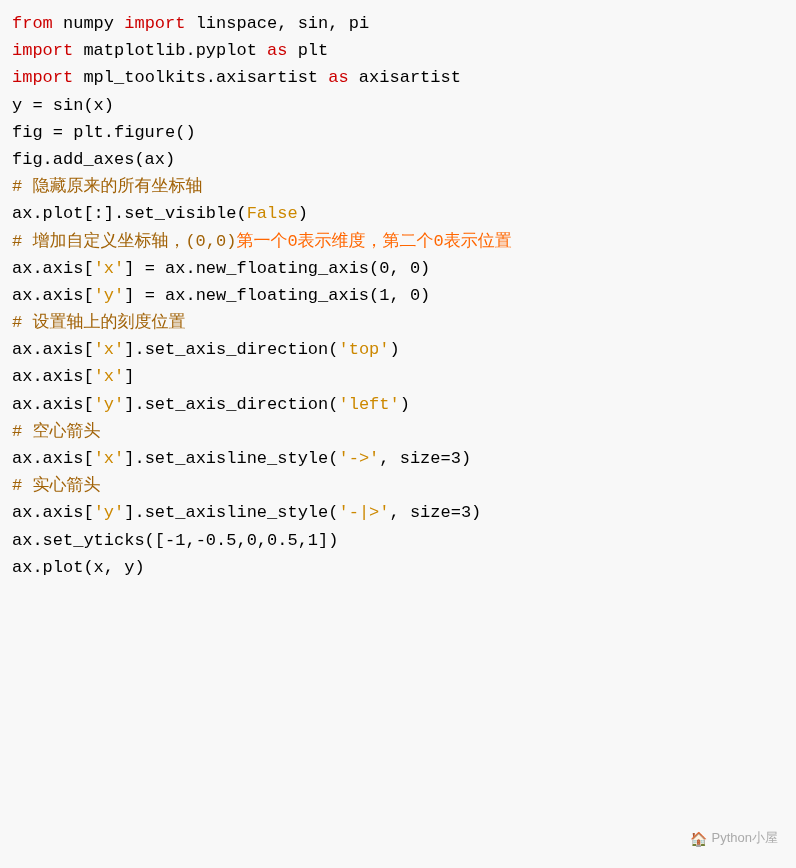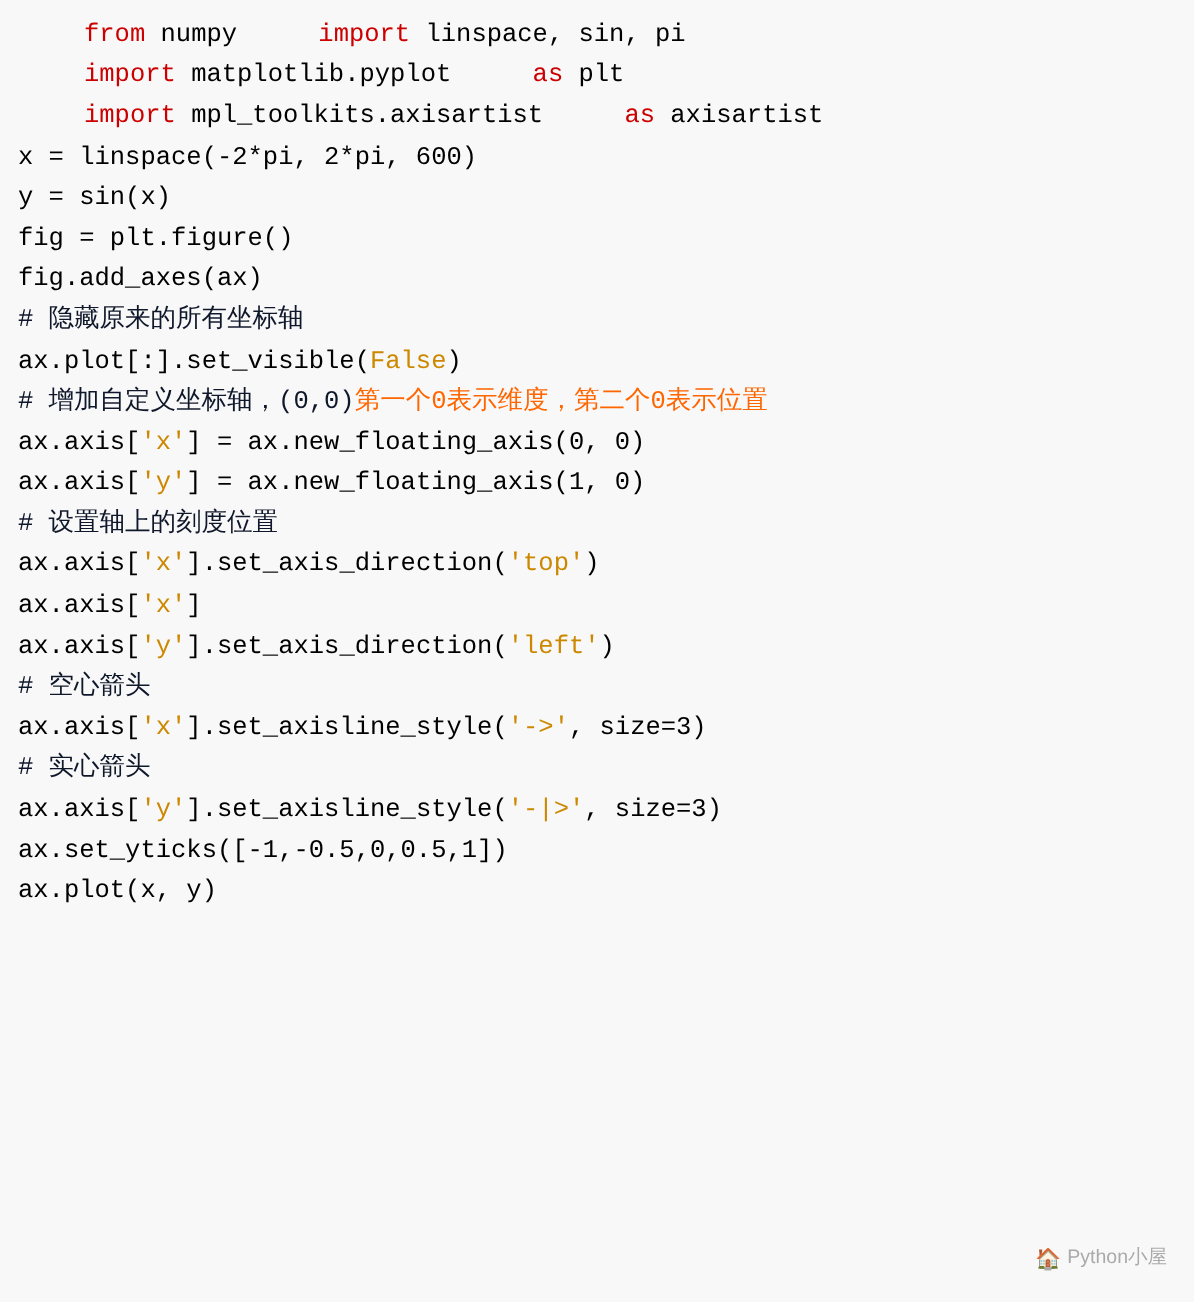--- a/index.html
+++ b/index.html
@@ -24,23 +24,23 @@
       background-color: #f8f8f8;
       padding: 10px 12px;
       position: relative;
     }
 
     .code-line {
       display: block;
       white-space: pre;
     }
 
-    .kw { color: #cc0000; font-weight: normal; margin-left: 44px; }
+    .kw { color: #cc0000; font-weight: normal; }
     .string { color: #cc8800; } 
-    .comment { color: #0f172a; } 
+    .comment { color: #a16207; } 
     .comment-highlight { color: #ff6600; font-weight: normal; }
     .normal { color: #000000; }
 
     .watermark {
       position: absolute;
       bottom: 18px;
       right: 18px;
       color: #aaaaaa;
       font-size: 13px;
       font-family: Arial, sans-serif;
@@ -51,21 +51,20 @@
   </style>
 </head>
 <body>
 
 <div class="code-container">
   <div id="code-block">
       <span class="code-line"><span class="kw">from</span><span class="normal"> numpy </span><span class="kw">import</span><span class="normal"> linspace, sin, pi</span></span>
       <span class="code-line"><span class="kw">import</span><span class="normal"> matplotlib.pyplot </span><span class="kw">as</span><span class="normal"> plt</span></span>
       <span class="code-line"><span class="kw">import</span><span class="normal"> mpl_toolkits.axisartist </span><span class="kw">as</span><span class="normal"> axisartist</span></span>
       <span class="code-line"><span class="normal"></span></span>
-      <span class="code-line"><span class="normal">x = linspace(-2*pi, 2*pi, 600)</span></span>
       <span class="code-line"><span class="normal">y = sin(x)</span></span>
       <span class="code-line"><span class="normal"></span></span>
       <span class="code-line"><span class="normal">fig = plt.figure()</span></span>
       <span class="code-line"><span class="normal">fig.add_axes(ax)</span></span>
       <span class="code-line"><span class="comment"># 隐藏原来的所有坐标轴</span></span>
       <span class="code-line"><span class="normal">ax.plot[:].set_visible(</span><span class="string">False</span><span class="normal">)</span></span>
       <span class="code-line"><span class="comment"># 增加自定义坐标轴，(0,0)</span><span class="comment-highlight">第一个0表示维度，第二个0表示位置</span></span>
       <span class="code-line"><span class="normal">ax.axis[</span><span class="string">'x'</span><span class="normal">] = ax.new_floating_axis(0, 0)</span></span>
       <span class="code-line"><span class="normal">ax.axis[</span><span class="string">'y'</span><span class="normal">] = ax.new_floating_axis(1, 0)</span></span>
       <span class="code-line"><span class="comment"># 设置轴上的刻度位置</span></span>

